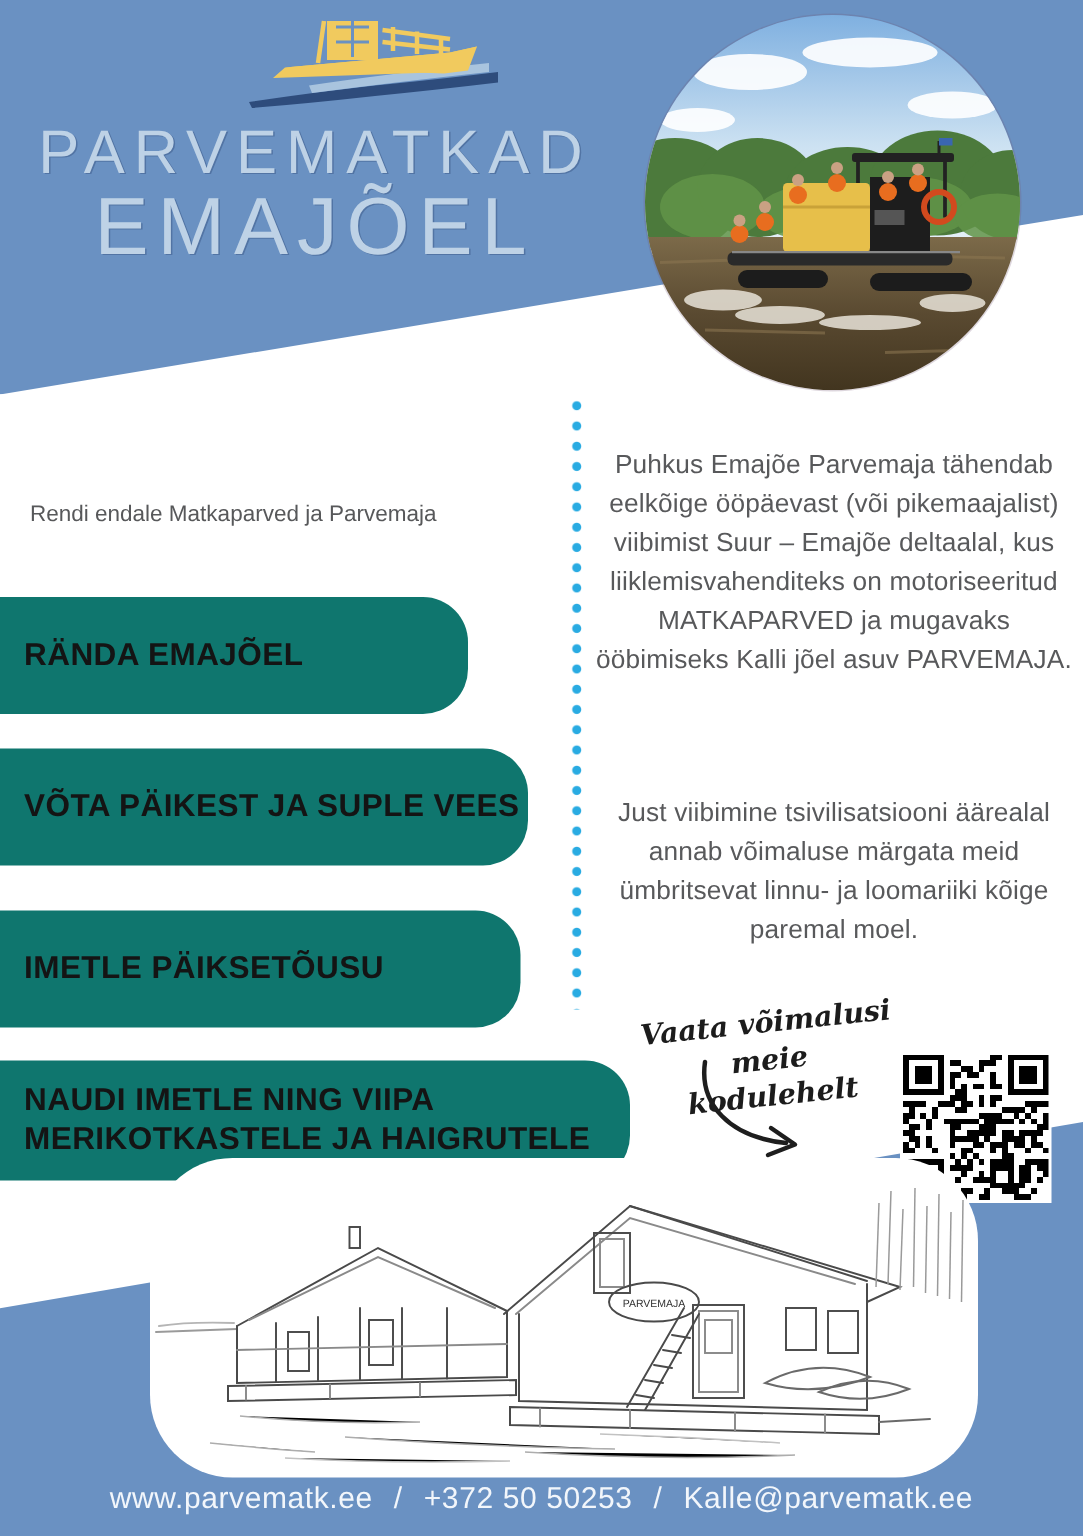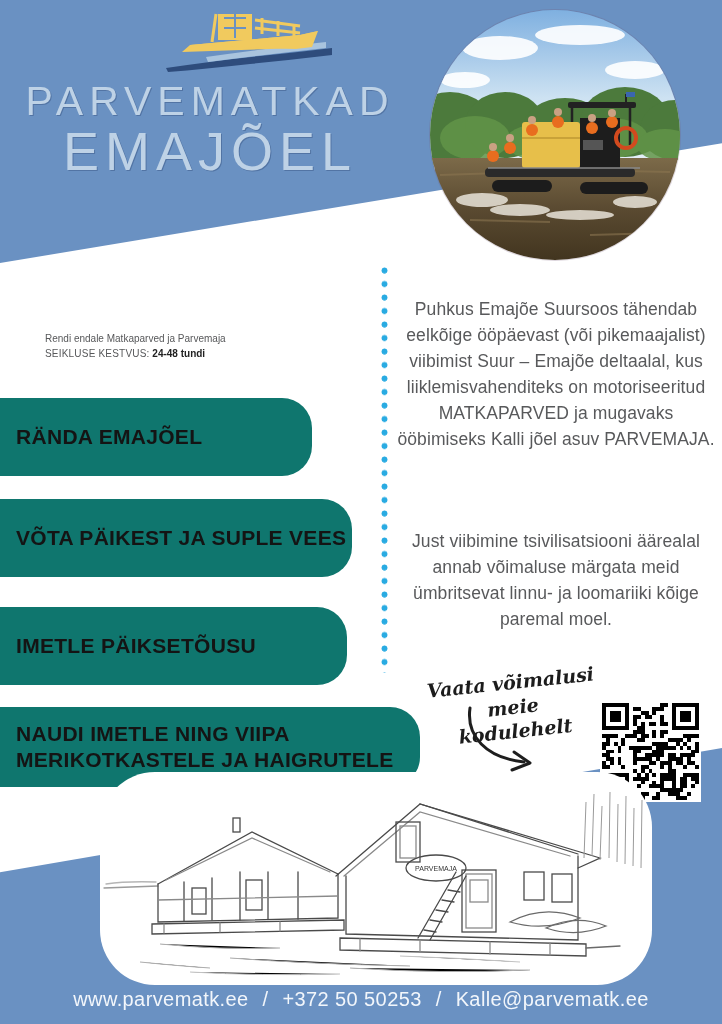--- a/index.html
+++ b/index.html
@@ -27,22 +27,22 @@
     position:absolute;left:430px;top:10px;width:250px;height:250px;
     border-radius:50%;overflow:hidden;box-shadow:0 0 0 1px rgba(120,90,120,.25);
   }
   
   .heading{
     position:absolute;left:38px;top:258px;width:320px;
     font-size:25px;font-weight:bold;color:#151515;line-height:1.22;
     letter-spacing:.2px;
   }
   .sub{
-    position:absolute;left:45px;top:332px;width:340px;
-    font-size:10px;color:#57585a;line-height:1.45;
+    position:absolute;left:20px;top:332px;width:340px;
+    font-size:15px;color:#57585a;line-height:1.45;
   }
   .sub .dur-label{letter-spacing:.2px;}
   .sub .dur-value{font-weight:bold;color:#222;}
   .ybtn{
     position:absolute;left:0;background:#0f766e;
     border-radius:0 30px 30px 0;
     display:flex;align-items:center;
     padding-left:16px;box-sizing:border-box;
     font-size:21px;font-weight:bold;color:#141414;
     letter-spacing:.3px;white-space:nowrap;
@@ -202,42 +202,38 @@
             <ellipse cx="90" cy="200" rx="30" ry="6"></ellipse>
           <ellipse cx="205" cy="192" rx="22" ry="6"></ellipse>
             <ellipse cx="150" cy="205" rx="34" ry="5"></ellipse>
         </g>
       </g>
     </svg>
   </div>
 
   <div class="sub">
     <div>Rendi endale Matkaparved ja Parvemaja</div>
-    <div>
-      <span class="dur-label">SEIKLUSE KESTVUS:</span>
-      <span class="dur-value">24-48 tundi</span>
-    </div>
   </div>
 
   <div class="ybtn b1">
     <span>RÄNDA EMAJÕEL</span>
   </div>
   <div class="ybtn b3">
     <span>IMETLE PÄIKSETÕUSU</span>
   </div>
   <div class="ybtn b2">
     <span>VÕTA PÄIKEST JA SUPLE VEES</span>
   </div>
   <div class="ybtn b4">
     <span>NAUDI IMETLE NING VIIPA MERIKOTKASTELE JA HAIGRUTELE</span>
   </div>
 
   <div class="dots"></div>
 
-  <div class="para p1">Puhkus Emajõe Suursoos tähendab eelkõige ööpäevast (või pikemaajalist) viibimist Suur – Emajõe deltaalal, kus  liiklemisvahenditeks on motoriseeritud MATKAPARVED ja mugavaks ööbimiseks Kalli jõel asuv PARVEMAJA.</div>
+  <div class="para p1">Puhkus Emajõe Parvemaja tähendab eelkõige ööpäevast (või pikemaajalist) viibimist Suur – Emajõe deltaalal, kus  liiklemisvahenditeks on motoriseeritud MATKAPARVED ja mugavaks ööbimiseks Kalli jõel asuv PARVEMAJA.</div>
   <div class="para p2">Just viibimine tsivilisatsiooni äärealal annab võimaluse märgata meid ümbritsevat linnu- ja loomariiki kõige paremal moel.</div>
 
   <div class="note">
     <div>Vaata võimalusi</div>
     <div>meie kodulehelt</div>
   </div>
   <svg class="arrow" viewBox="0 0 95 80">
     <path d="M18,6 C14,34 34,56 72,60" fill="none" stroke="#1e1e1e" stroke-width="3" stroke-linecap="round"></path>
     <path d="M62,50 L78,61 L60,68" fill="none" stroke="#1e1e1e" stroke-width="3" stroke-linecap="round" stroke-linejoin="round"></path>
   </svg>

